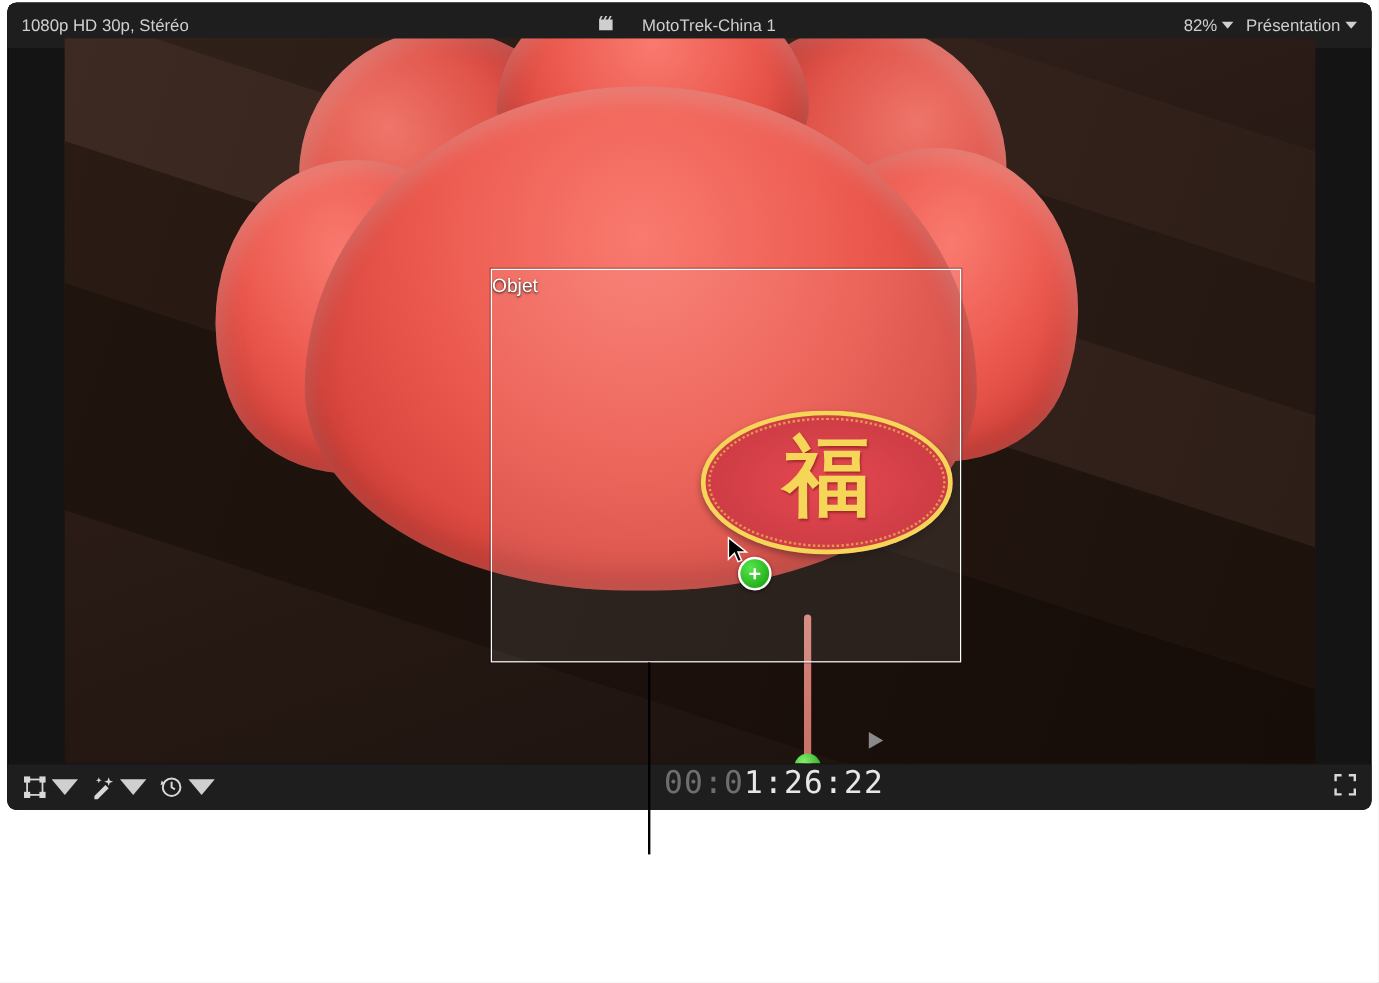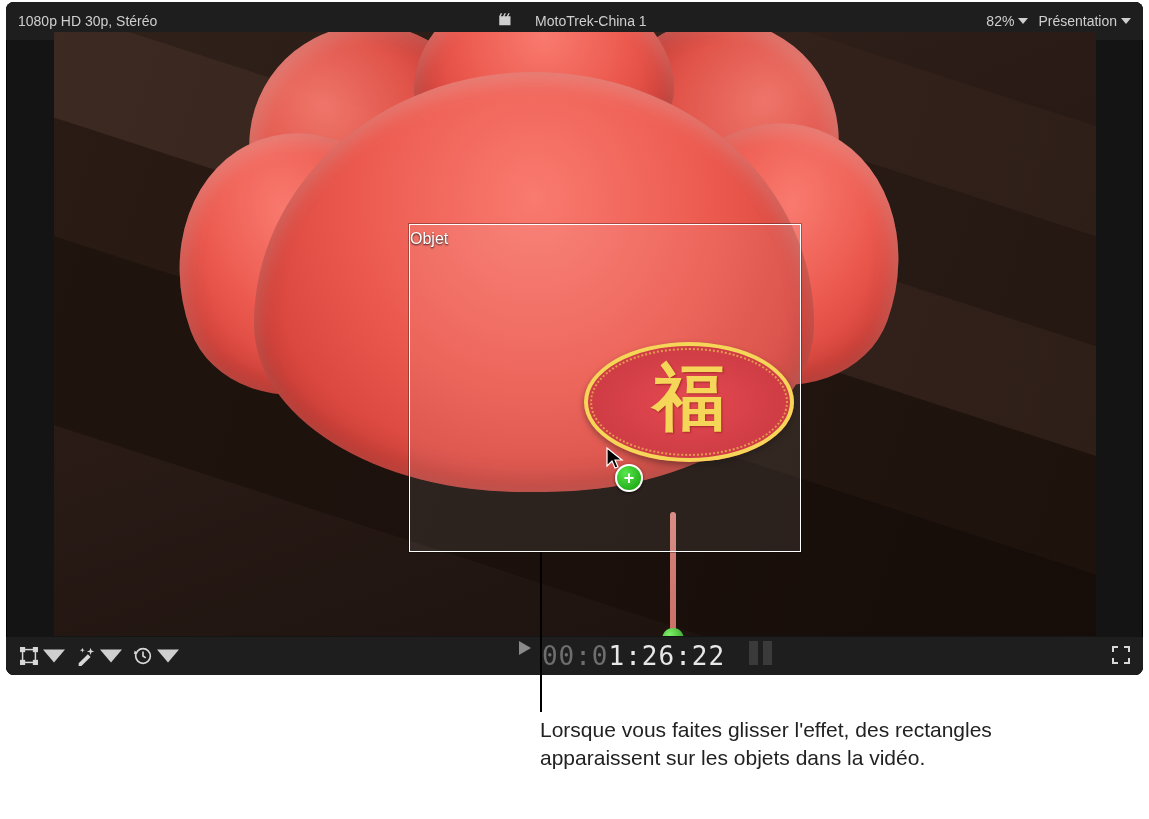--- a/index.html
+++ b/index.html
@@ -37,21 +37,21 @@
   .track-box{position:absolute;left:355px;top:192px;width:390px;height:326px;border:1.5px solid #fff;background:rgba(255,255,255,.08);box-shadow:0 0 0 1px rgba(0,0,0,.3);}
   .track-label{position:absolute;left:356px;top:170px;width:390px;text-align:left;color:#fff;font-size:16px;font-weight:500;text-shadow:0 1px 2px #000;margin-top:28px;}
   
   .cursor{position:absolute;left:552px;top:415px;width:18px;height:24px;}
   .plus-badge{position:absolute;left:561px;top:432px;width:24px;height:24px;border-radius:50%;background:radial-gradient(circle at 35% 30%,#56e64a,#139c0b);border:2px solid #fff;display:flex;align-items:center;justify-content:center;color:#fff;font-weight:700;font-size:18px;line-height:1;box-shadow:0 1px 3px rgba(0,0,0,.6);}
   
   .bottombar{position:absolute;left:0;bottom:0;right:0;height:38px;background:#1e1e1e;display:flex;align-items:center;justify-content:space-between;padding:0 12px;color:#c9c9c9;font-size:15px;}
   .tools-left{display:flex;align-items:center;gap:10px;}
   .tool{display:flex;align-items:center;gap:3px;cursor:pointer;color:#d8d8d8;}
   .tool svg{width:22px;height:22px;}
-  .tc-wrap{display:flex;align-items:flex-start;gap:10px;}
+  .tc-wrap{display:flex;align-items:flex-end;gap:10px;flex-direction:column;}
   .play svg{width:14px;height:14px;}
   .timecode{font-family:"Menlo","Consolas",monospace;font-size:26px;letter-spacing:1px;}
   .timecode .dim{color:#6e6e6e;}
   .timecode .bright{color:#e7e7e7;}
   .bars{display:flex;gap:5px;align-items:flex-end;height:24px;margin-left:14px;}
   .bar{width:9px;height:24px;background:#3a3a3a;}
   .fs svg{width:20px;height:20px;}
   
   .callout-line{position:absolute;left:540px;top:552px;width:2px;height:160px;background:#000;}
   .caption{position:absolute;left:540px;top:716px;width:500px;color:#222;font-size:21px;line-height:1.35;}
@@ -174,14 +174,13 @@
 
       <span class="fs">
         <svg viewBox="0 0 20 20" fill="none" stroke="#d8d8d8" stroke-width="2">
             <path d="M2 7V2h5M18 7V2h-5M2 13v5h5M18 13v5h-5"></path>
           </svg>
       </span>
     </div>
   </div>
 
   <div class="callout-line"></div>
-  <div class="caption">Lorsque vous faites glisser l'effet, des rectangles apparaissent sur les objets dans la vidéo.</div>
 </div>
 
 </body></html>

